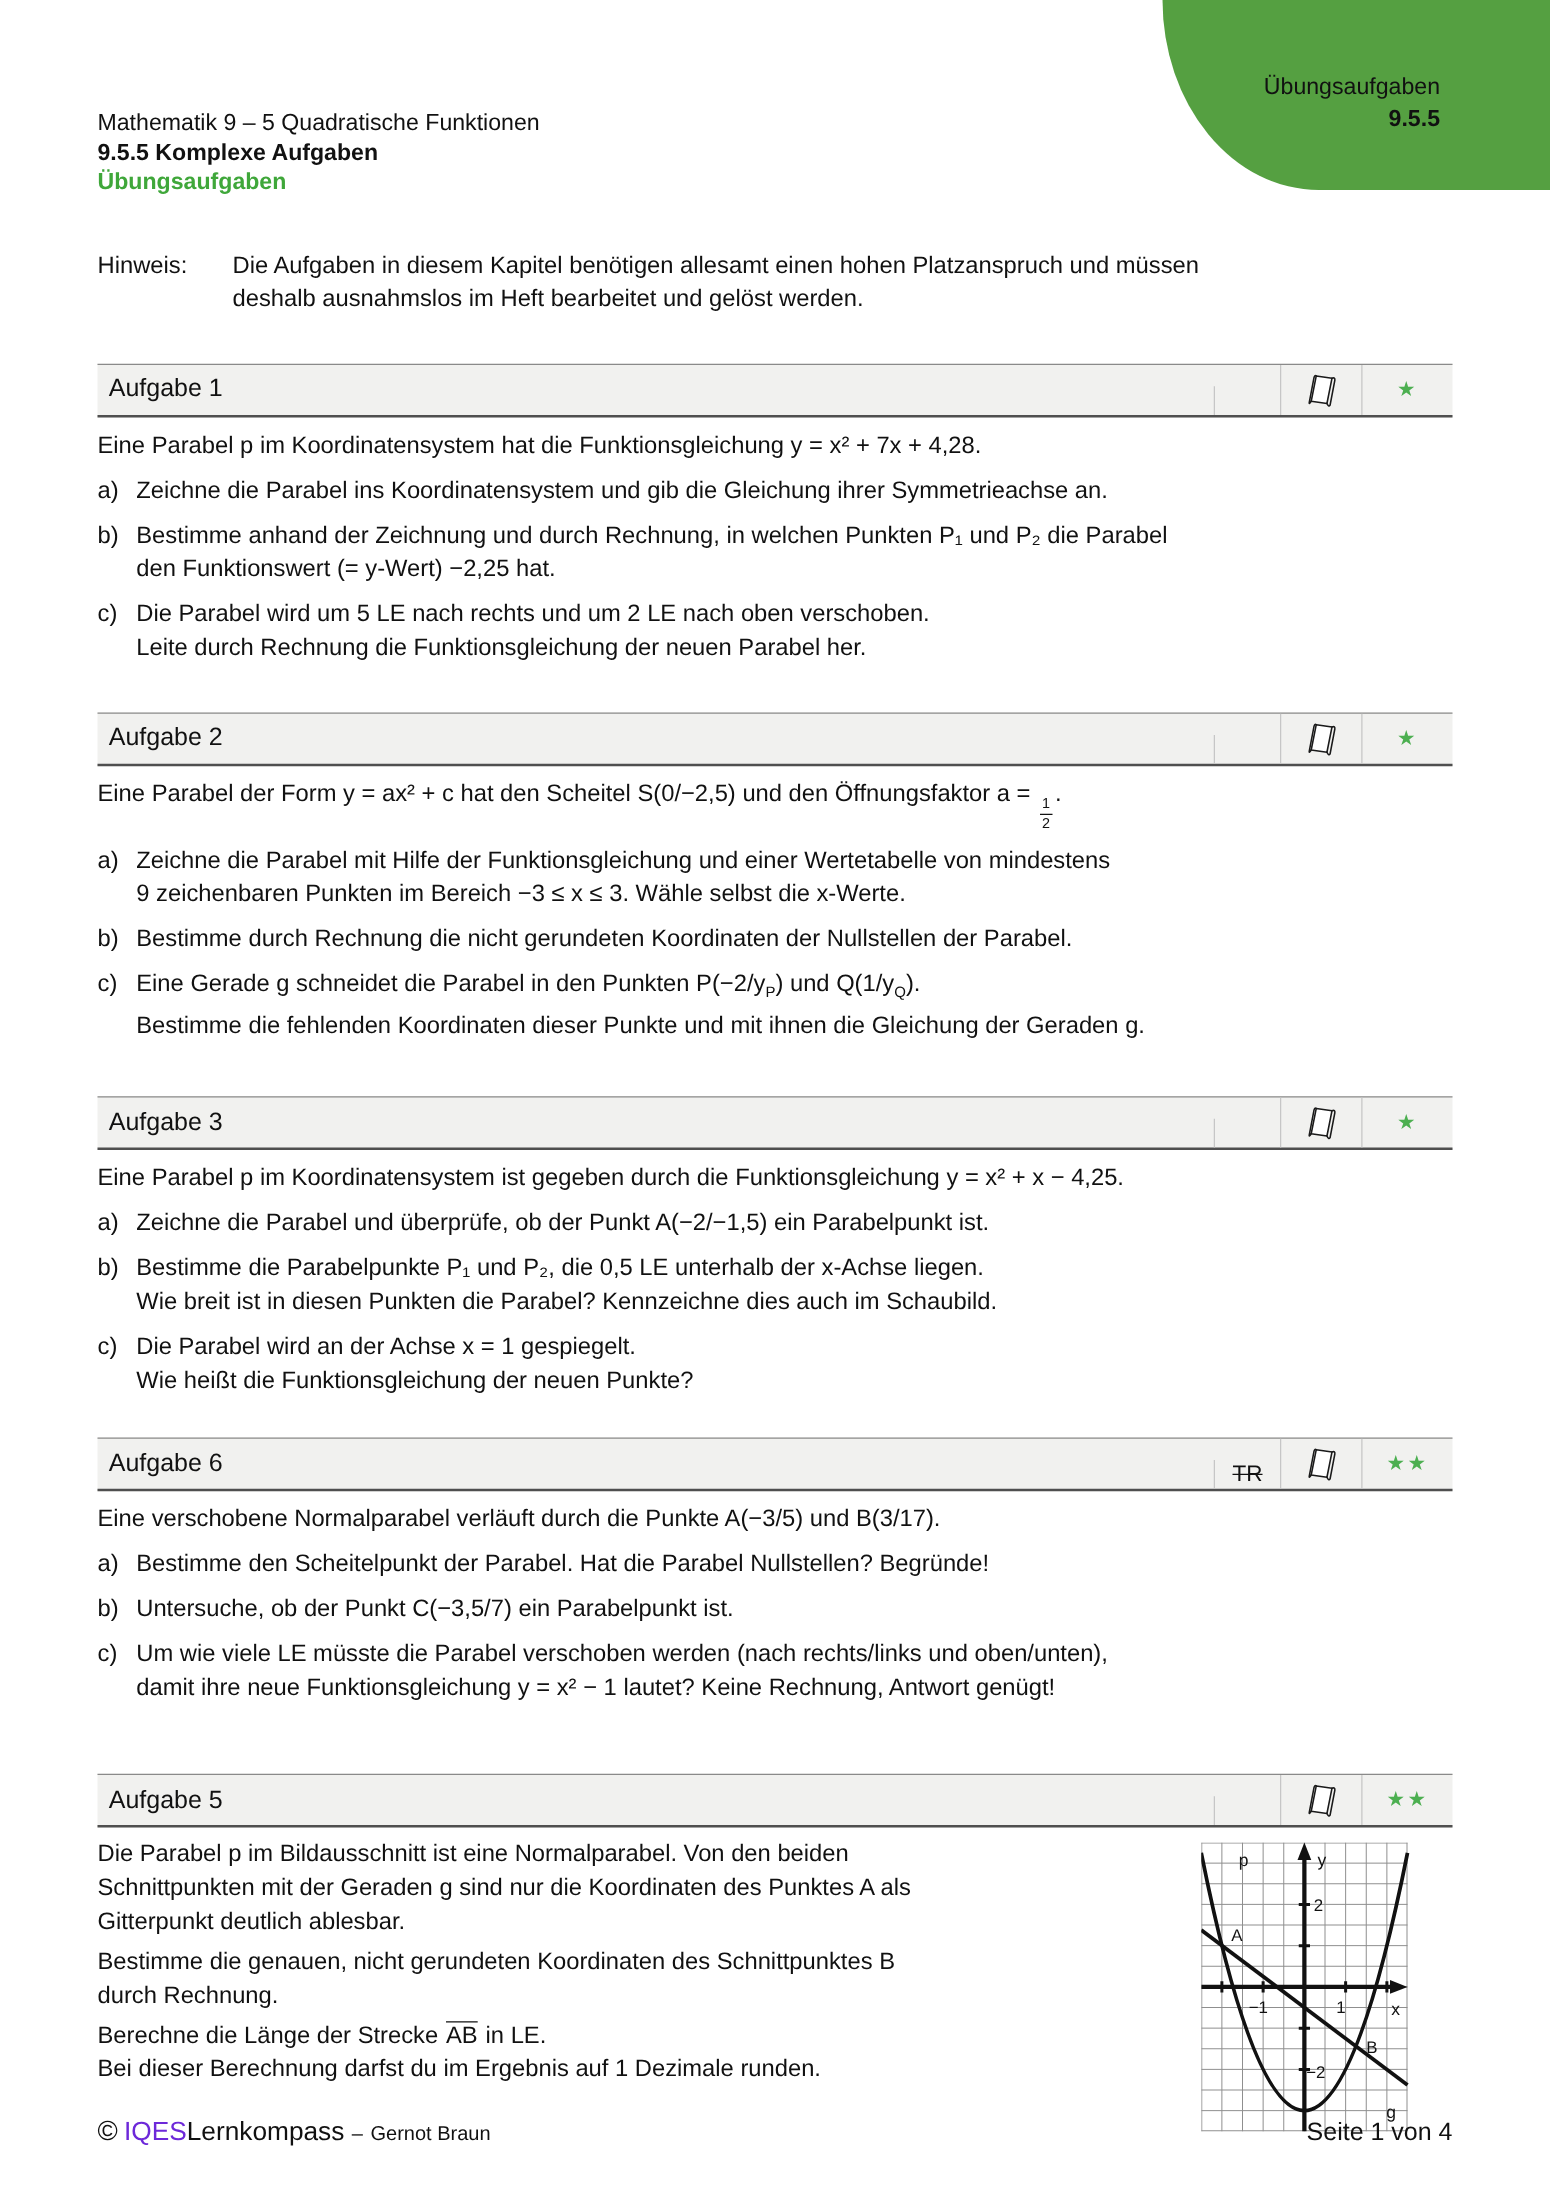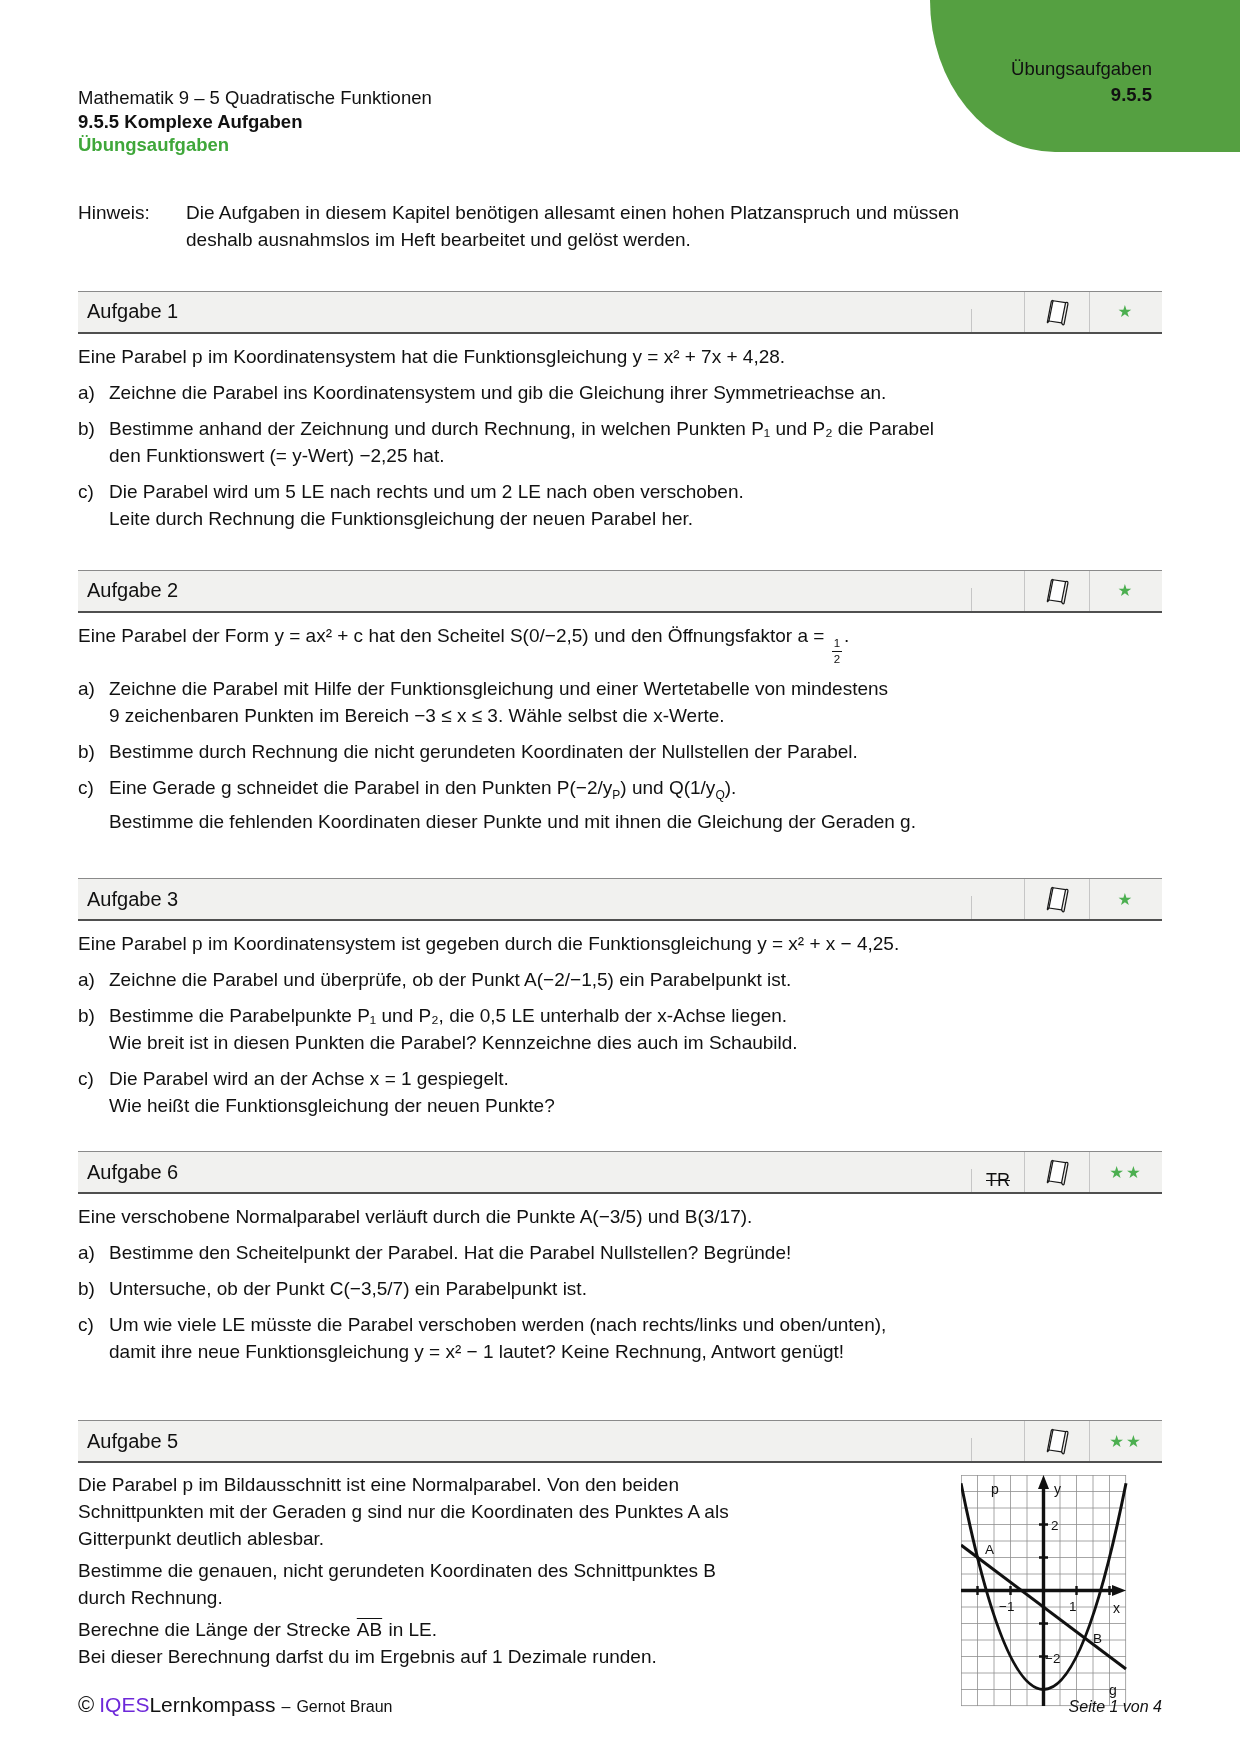--- a/index.html
+++ b/index.html
@@ -49,21 +49,21 @@
   .graph-figure{width:168px;flex:none;margin-right:33px;margin-top:4px;}
   
   .footer{position:absolute;left:78px;right:78px;top:1692px;display:flex;
           justify-content:space-between;align-items:baseline;}
   .brand{display:flex;align-items:baseline;}
   .copyright{font-size:22px;margin-right:5px;font-weight:300;}
   .brand-green{color:#6d28d9;font-size:21px;}
   .brand-black{color:#111;font-size:21px;}
   .brand-dash{font-size:16px;margin:0 6px;}
   .author{font-size:16px;}
-  .page-number{font-size:16px;font-style:italic;}
+  .page-number{font-size:20px;}
 </style>
 </head>
 <body>
 
 <div class="page">
 
   <div class="corner">
     <div>Übungsaufgaben</div>
     <div class="code">9.5.5</div>
   </div>

